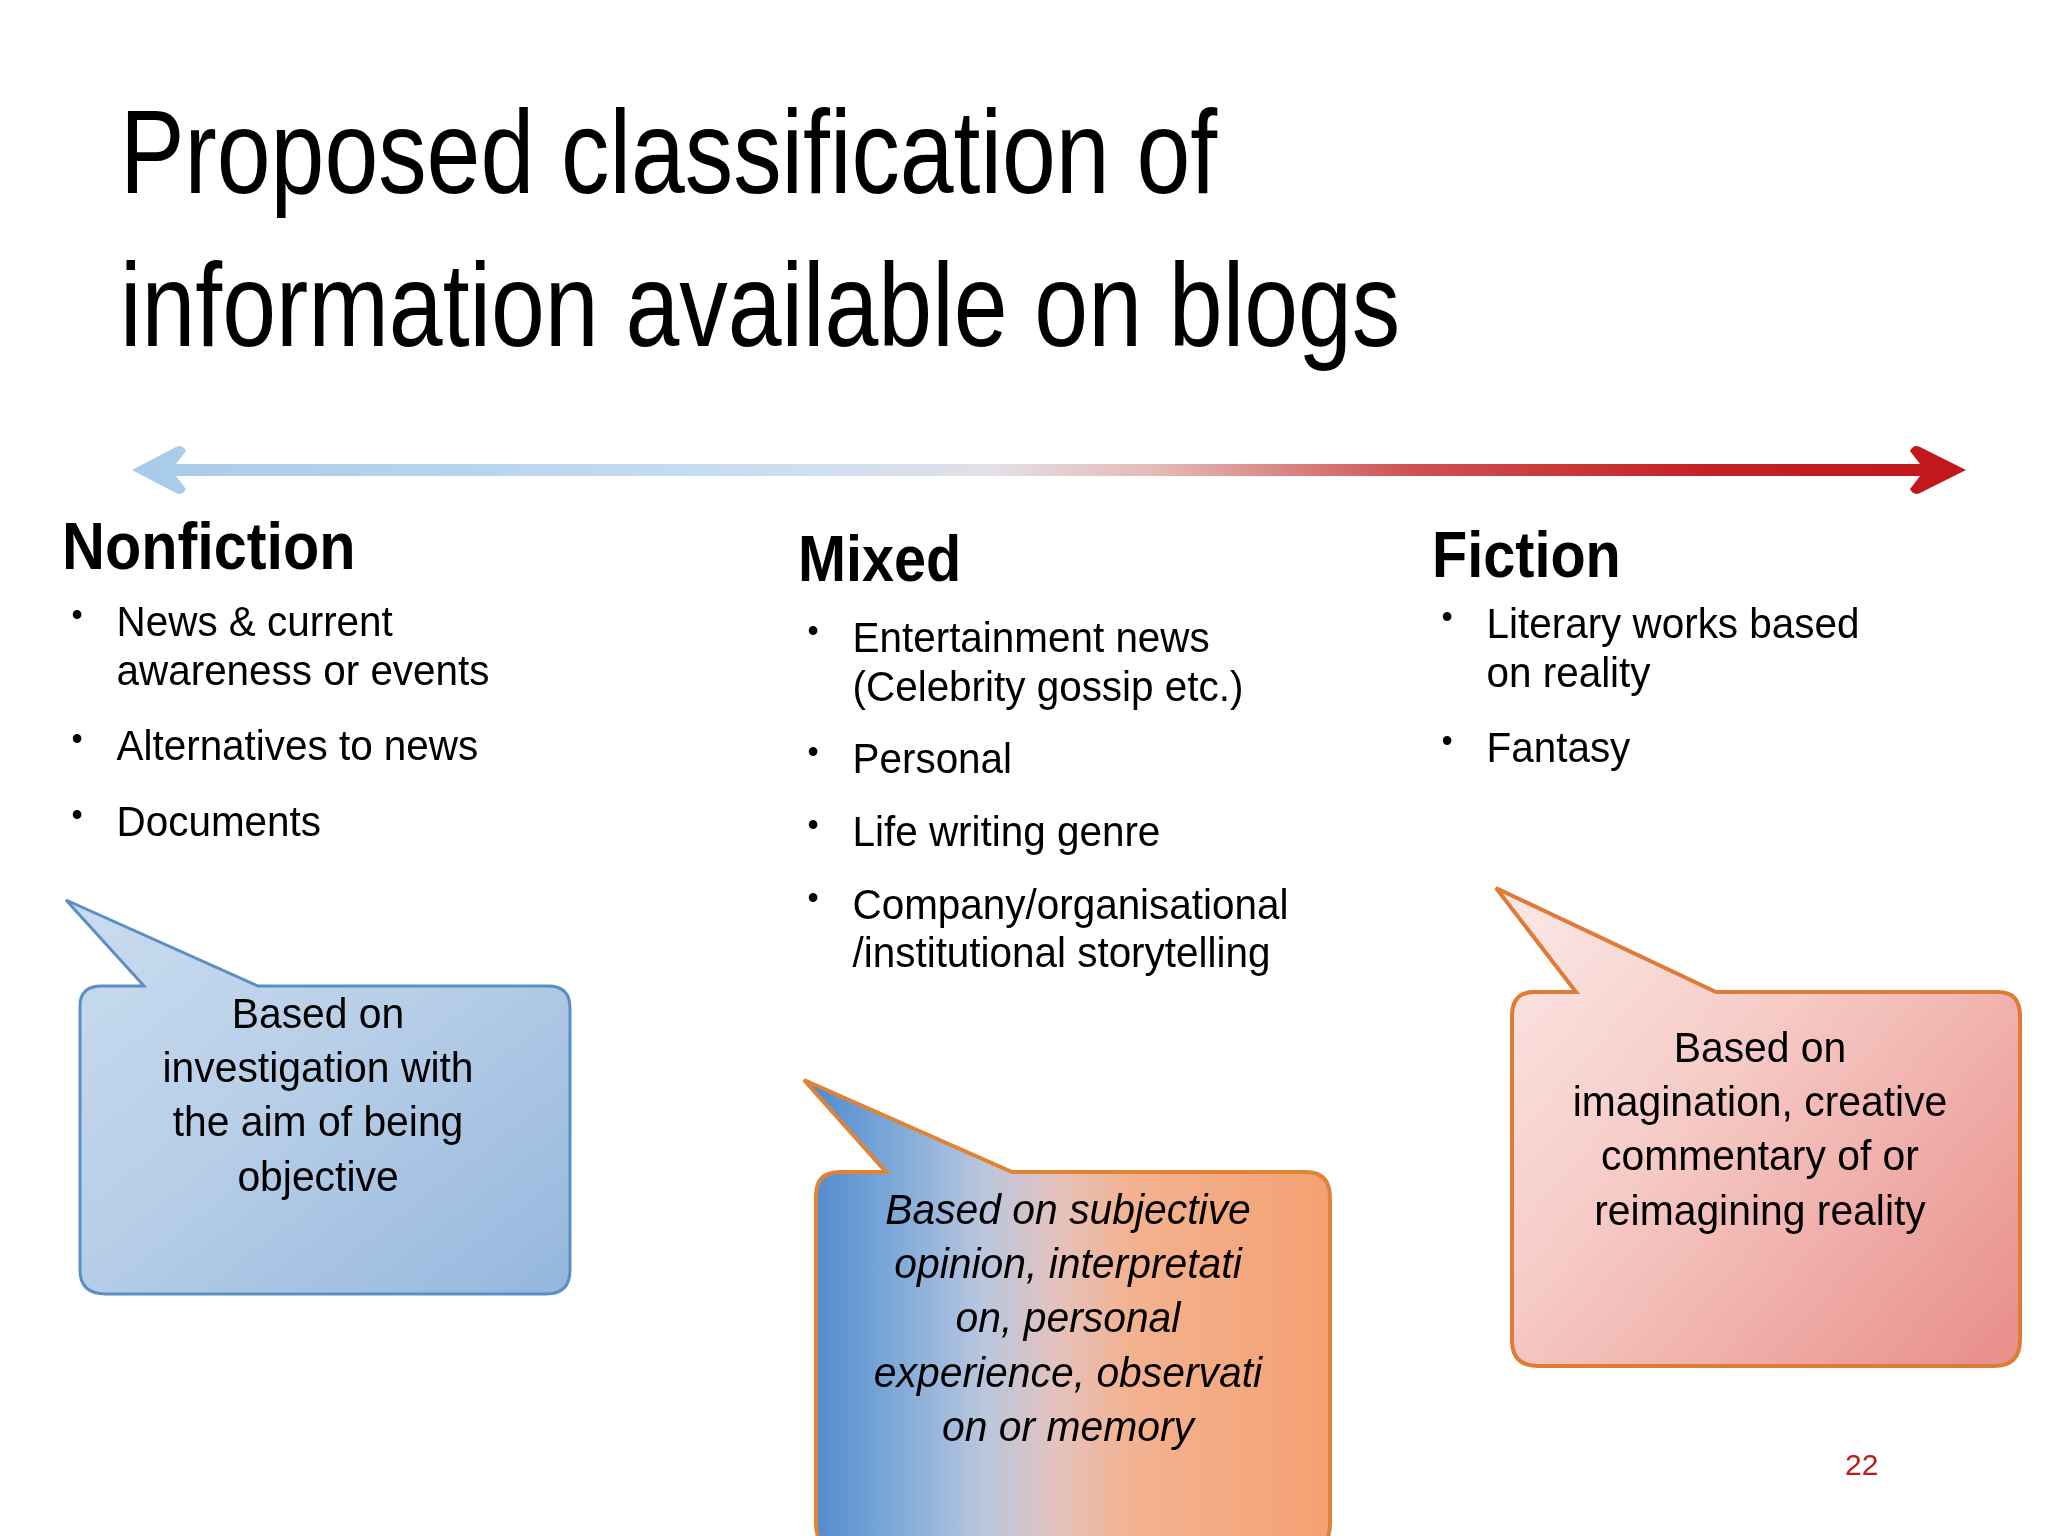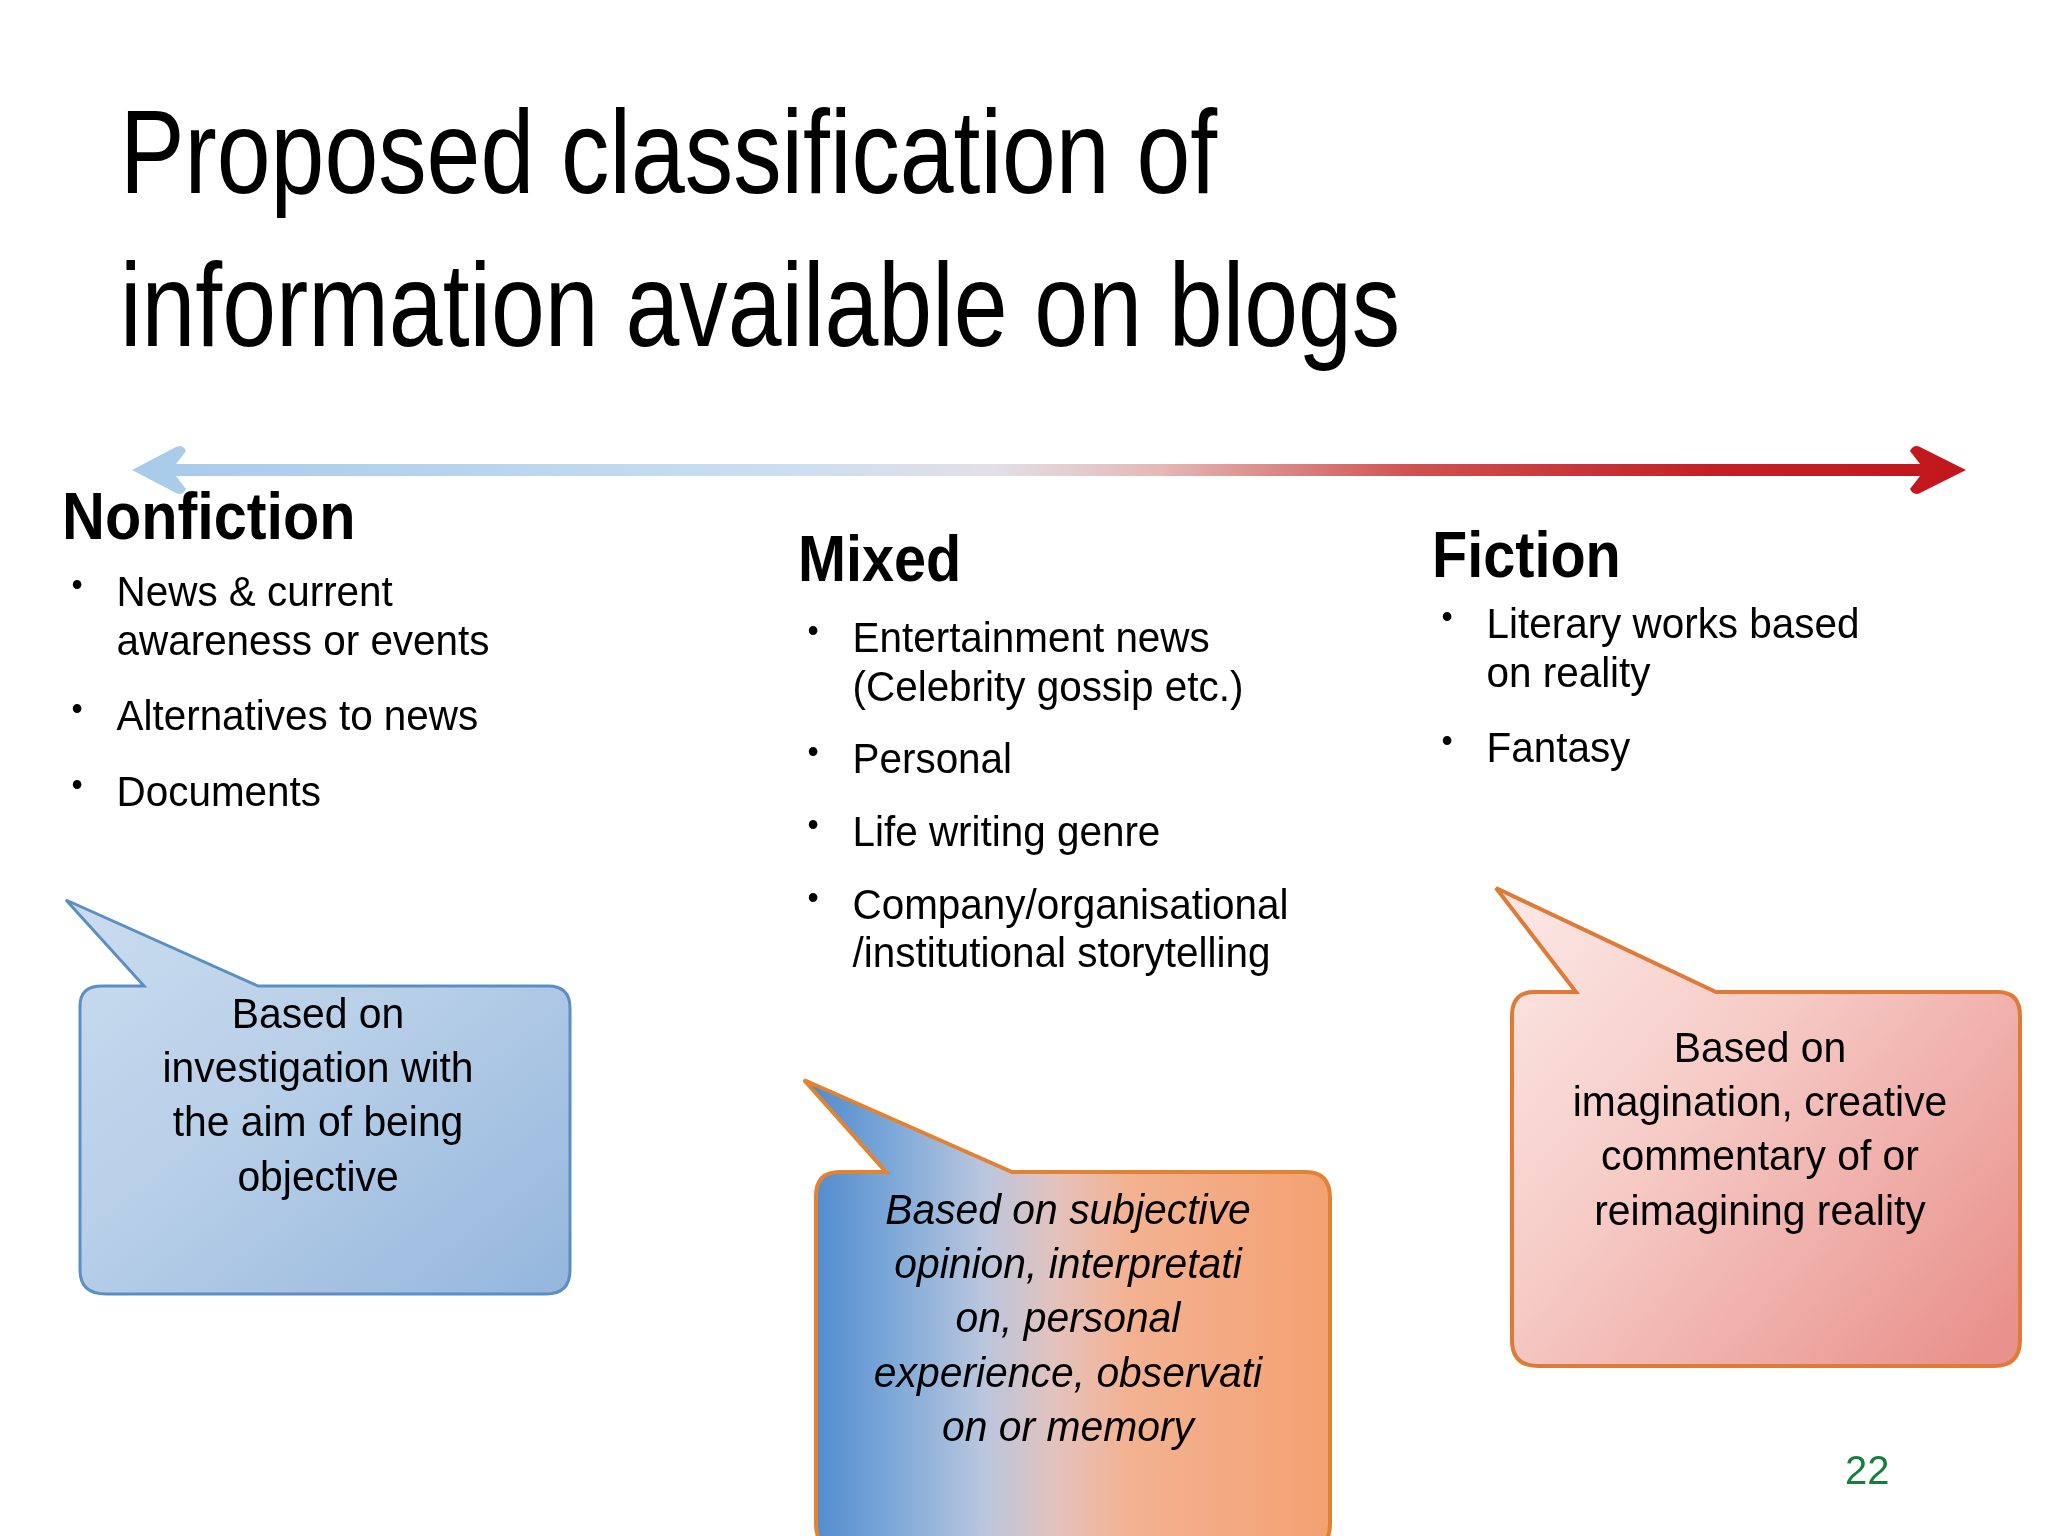--- a/index.html
+++ b/index.html
@@ -57,21 +57,21 @@
     transform-origin:left top;
     white-space:pre-line;
   }
   ul.bullets li::before{
     content:"\2022";
     position:absolute;left:10px;top:-2px;
     font-size:34px;
     color:#000;
   }
 
-  #col-nonfiction{left:62px;  top:482px; width:600px;}
+  #col-nonfiction{left:62px;  top:512px; width:600px;}
   #col-nonfiction .col-head{font-size:66px;}
   #col-nonfiction ul{margin-top:16px;}
 
   #col-mixed{left:798px; top:498px; width:620px;margin-top:28px;}
   #col-mixed .col-head{font-size:64px;}
   #col-mixed ul{margin-top:20px;}
   #col-mixed ul.bullets li{margin-bottom:24px;}
 
   #col-fiction{left:1432px; top:522px; width:560px;}
   #col-fiction .col-head{font-size:64px;}
@@ -98,22 +98,22 @@
   #callout-mixed{left:794px; top:1072px; width:548px; height:500px;font-style:italic;}
   #callout-mixed .ctext{left:28px; top:110px; width:492px;}
 
   #callout-fiction{left:1486px; top:880px; width:548px; height:510px;}
   #callout-fiction .ctext{left:30px; top:140px; width:488px;}
 
   
   .pagenum{
     position:absolute;
     left:1845px; top:1448px;
-    font-size:40px;
-    color:#15803d;
+    font-size:30px;
+    color:#b91c1c;
     font-family:"Liberation Sans Narrow","Liberation Sans",sans-serif;
   }
 </style>
 </head>
 <body>
 
 <div class="slide">
 
   <div class="title">Proposed classification of
 information available on blogs</div>

